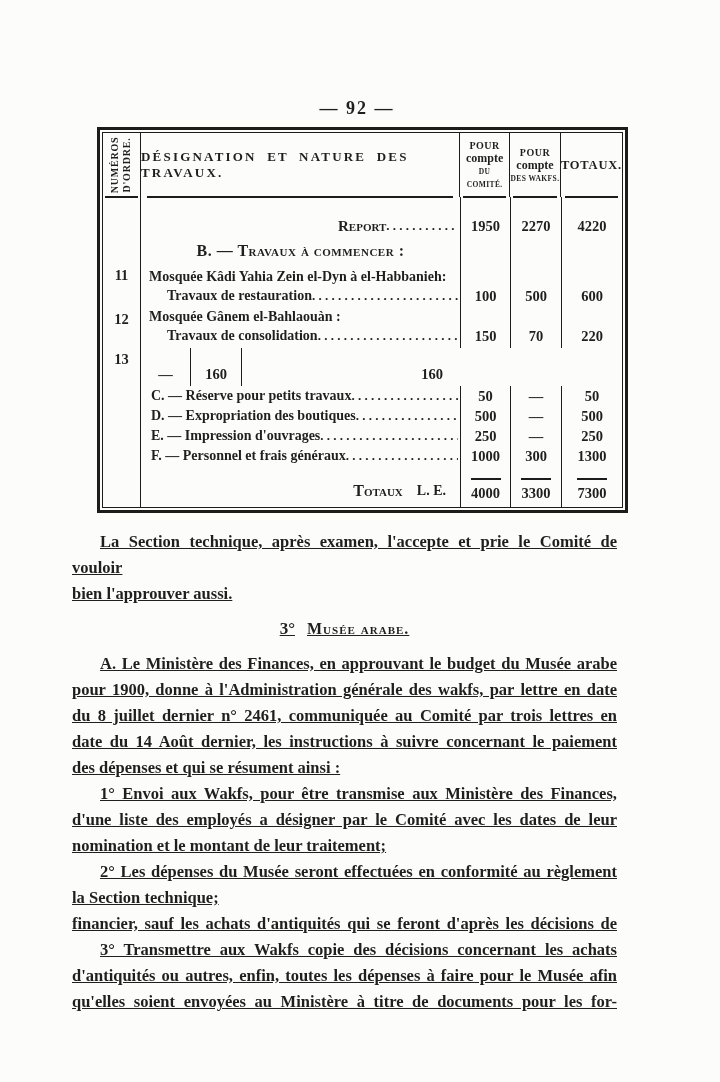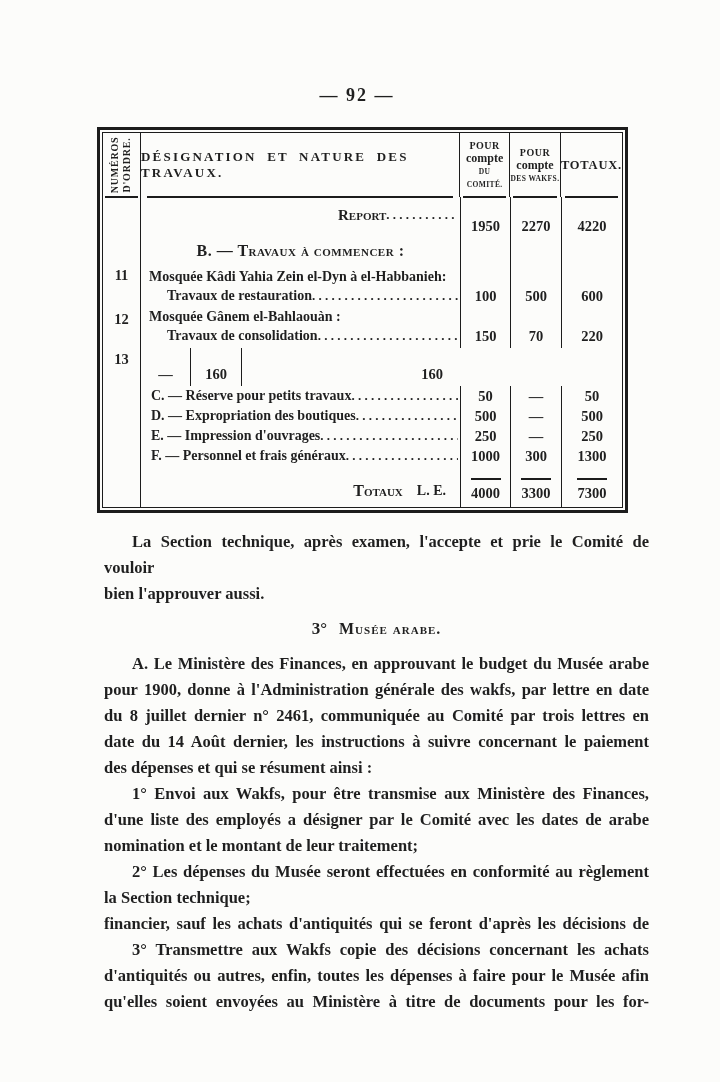--- a/index.html
+++ b/index.html
@@ -4,21 +4,21 @@
 <style>
   html,body { margin:0; padding:0; background:#ffffff; }
   .page {
     position:relative; width:720px; height:1082px;
     background:#fcfcfa; color:#1f1f1f;
     font-family:"Liberation Serif", serif;
     overflow:hidden;
   }
   
   .page-number {
-    position:absolute; top:85px; left:0; width:714px;
+    position:absolute; top:98px; left:0; width:714px;
     text-align:center; font-size:18px; font-weight:bold; letter-spacing:2px;
   }
   
   .table-outer {
     position:absolute; left:97px; top:127px; width:531px; height:386px;
     border:3px solid #1c1c1c; padding:2px; box-sizing:border-box;
   }
   .table-inner {
     border:1px solid #1c1c1c; width:100%; height:100%;
     box-sizing:border-box; display:flex; flex-direction:column;
@@ -53,21 +53,21 @@
   .tot-head { font-size:12.5px; font-weight:bold; letter-spacing:0.8px; }
   
   .tb { font-weight:bold; font-size:14px; }
   .val { display:flex; justify-content:center; align-items:flex-end; padding-bottom:3px; font-size:14.5px; font-weight:bold; }
   .val-mid { align-items:center; padding-bottom:0; }
   .numcell { display:flex; justify-content:center; align-items:flex-start; padding-top:3px; font-size:14.5px; font-weight:bold; }
   .dots { flex:1; overflow:hidden; white-space:nowrap; align-self:flex-end; padding-bottom:2px; }
   .dots::after { content:". . . . . . . . . . . . . . . . . . . . . . . . . . . . . . . . . . . . . ."; font-weight:bold; font-size:13px; }
   
   .r-report { height:41px; }
-  .r-report .c-des { display:flex; align-items:flex-start; padding:10px 2px 2px 0; }
+  .r-report .c-des { display:flex; align-items:flex-end; padding:10px 2px 2px 0; }
   .report-group { margin-left:auto; display:flex; width:120px; }
   .report-label { font-variant:small-caps; font-size:15px; font-weight:bold; }
   
   .r-section { height:26px; }
   .r-section .c-des { display:flex; justify-content:center; align-items:center; }
   .section-label { font-variant:small-caps; font-weight:bold; font-size:16px; letter-spacing:0.5px; }
   
   .r-item { }
   .r-item .c-des { display:flex; flex-direction:column; justify-content:flex-end; padding:0 2px 1px 8px; }
   .item-line1 { line-height:19px; }
@@ -79,22 +79,22 @@
   
   .r-totals { flex:1; }
   .r-totals .c-des { display:flex; justify-content:flex-end; align-items:center; padding-right:14px; padding-top:8px; }
   .totals-label { font-variant:small-caps; font-size:16px; font-weight:bold; }
   .totals-unit { font-size:14px; font-weight:bold; margin-left:14px; }
   .r-totals .valstack { display:flex; flex-direction:column; align-items:center; justify-content:center; padding-top:6px; }
   .trule { width:30px; border-top:2px solid #1c1c1c; margin-bottom:5px; }
   .tval { font-size:14.5px; font-weight:bold; }
   
   .textblock {
-    position:absolute; left:104px; top:529px; width:545px;
-    font-size:16.5px; font-weight:bold; line-height:26px;
+    position:absolute; left:72px; top:529px; width:545px;
+    font-size:16.5px; font-weight:bold; line-height:26px;text-decoration:underline;
   }
   .line { min-height:26px; }
   .jl { text-align:justify; text-align-last:justify; }
   .ll { text-align:left; }
   .indent { text-indent:28px; }
   .sec-head { text-align:center; margin:9px 0 9px 0; }
   .sec-num { font-size:17px; font-weight:bold; }
   .sec-title { font-variant:small-caps; font-size:16px; font-weight:bold; letter-spacing:1px; margin-left:12px; }
 </style>
 </head>
@@ -272,21 +272,21 @@
     <div class="para">
       <div class="line jl indent">A.  Le Ministère des Finances, en approuvant le budget du Musée arabe</div>
       <div class="line jl">pour 1900, donne à l'Administration générale des wakfs, par lettre en date</div>
       <div class="line jl">du 8 juillet dernier n° 2461, communiquée au Comité par trois lettres en</div>
       <div class="line jl">date du 14 Août dernier, les instructions à suivre concernant le paiement</div>
       <div class="line ll">des dépenses et qui se résument ainsi :</div>
     </div>
 
     <div class="para">
       <div class="line jl indent">1° Envoi aux Wakfs, pour être transmise aux Ministère des Finances,</div>
-      <div class="line jl">d'une liste des employés a désigner par le Comité avec les dates de arabe</div>
+      <div class="line jl">d'une liste des employés a désigner par le Comité avec les dates de leur</div>
       <div class="line ll">nomination et le montant de leur traitement;</div>
     </div>
 
     <div class="para">
       <div class="line jl indent">2° Les dépenses du Musée seront effectuées en conformité au règlement</div>
       <div class="line ll">la Section technique;</div>
       <div class="line jl">financier, sauf les achats d'antiquités qui se feront d'après les décisions de</div>
     </div>
 
     <div class="para">

